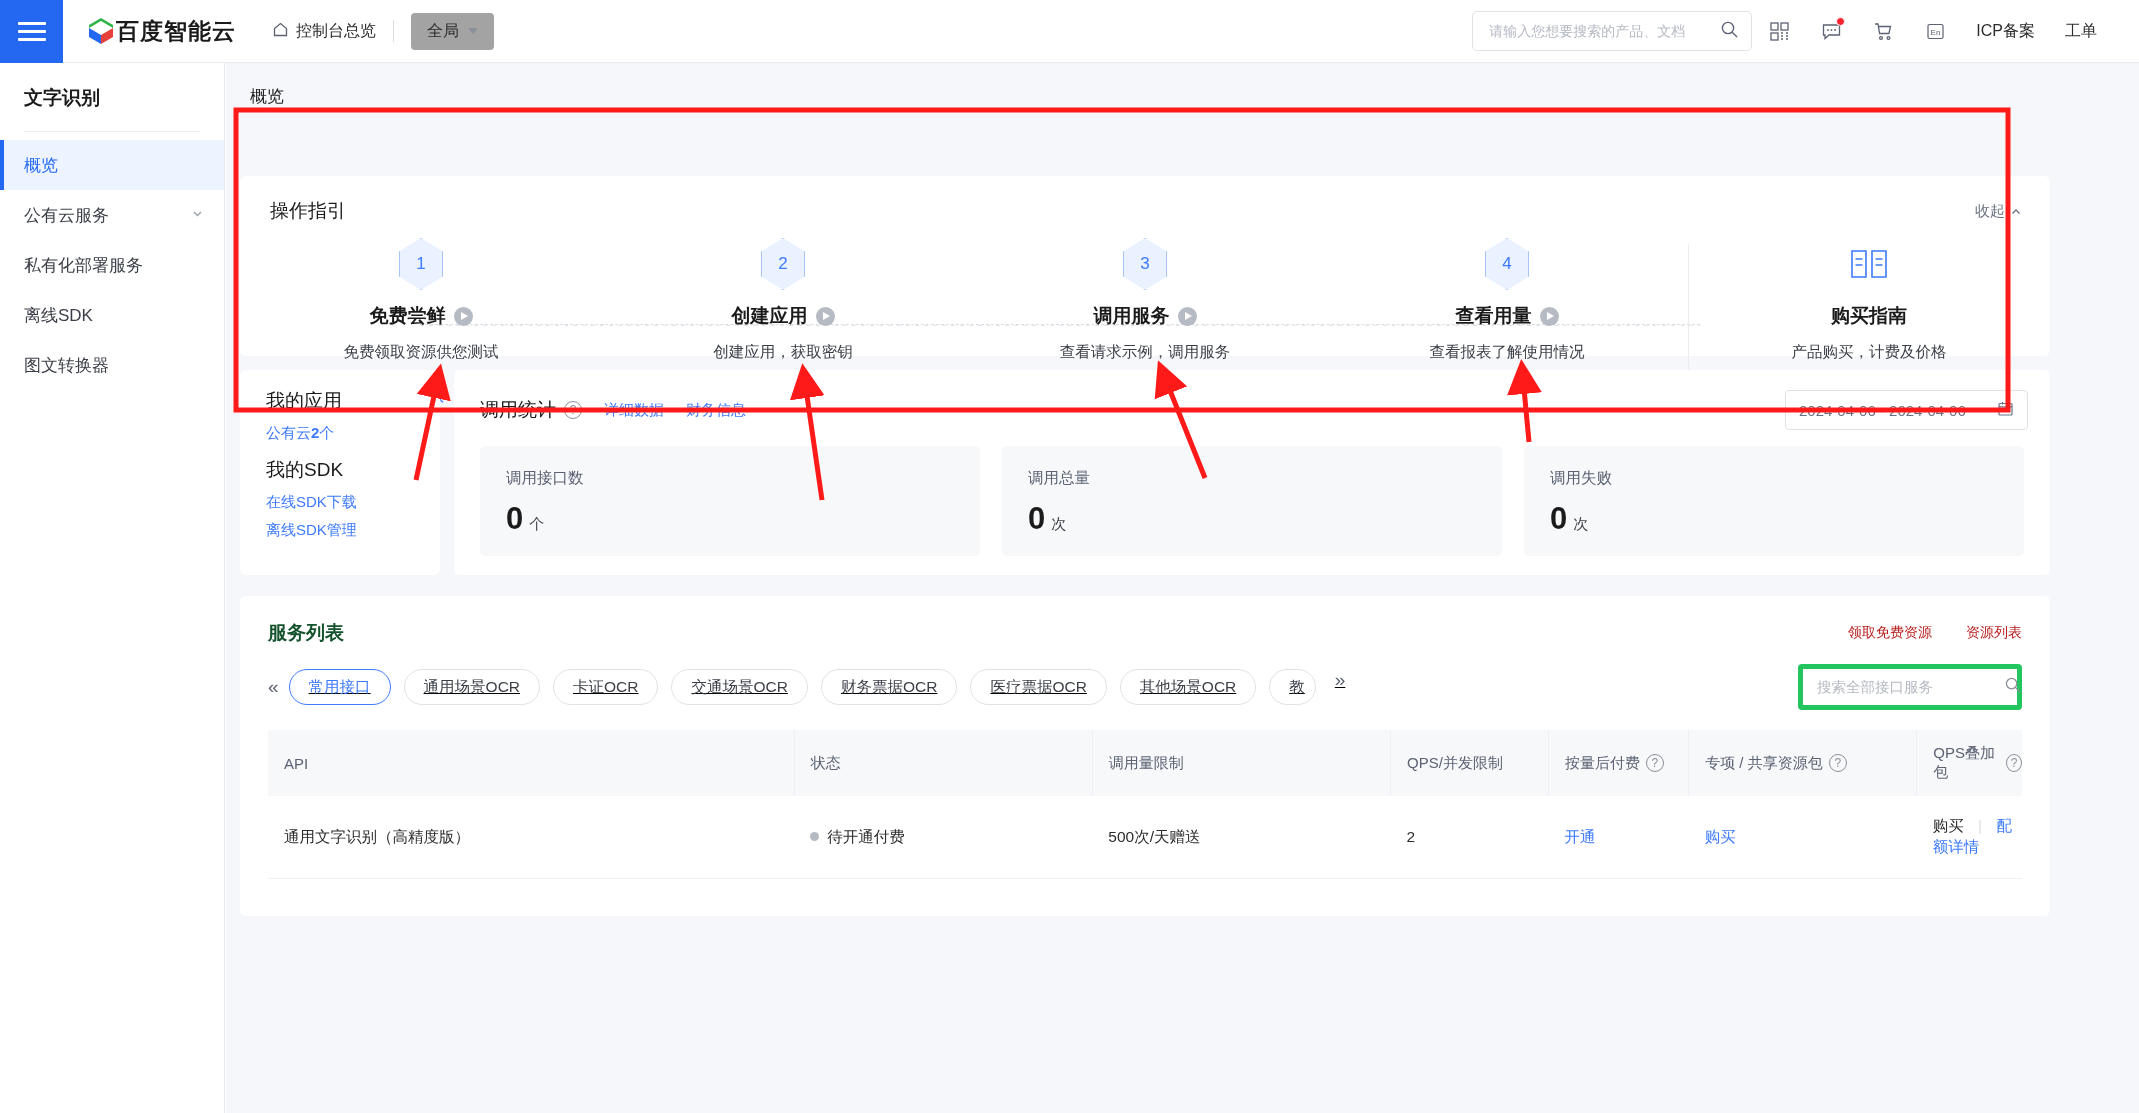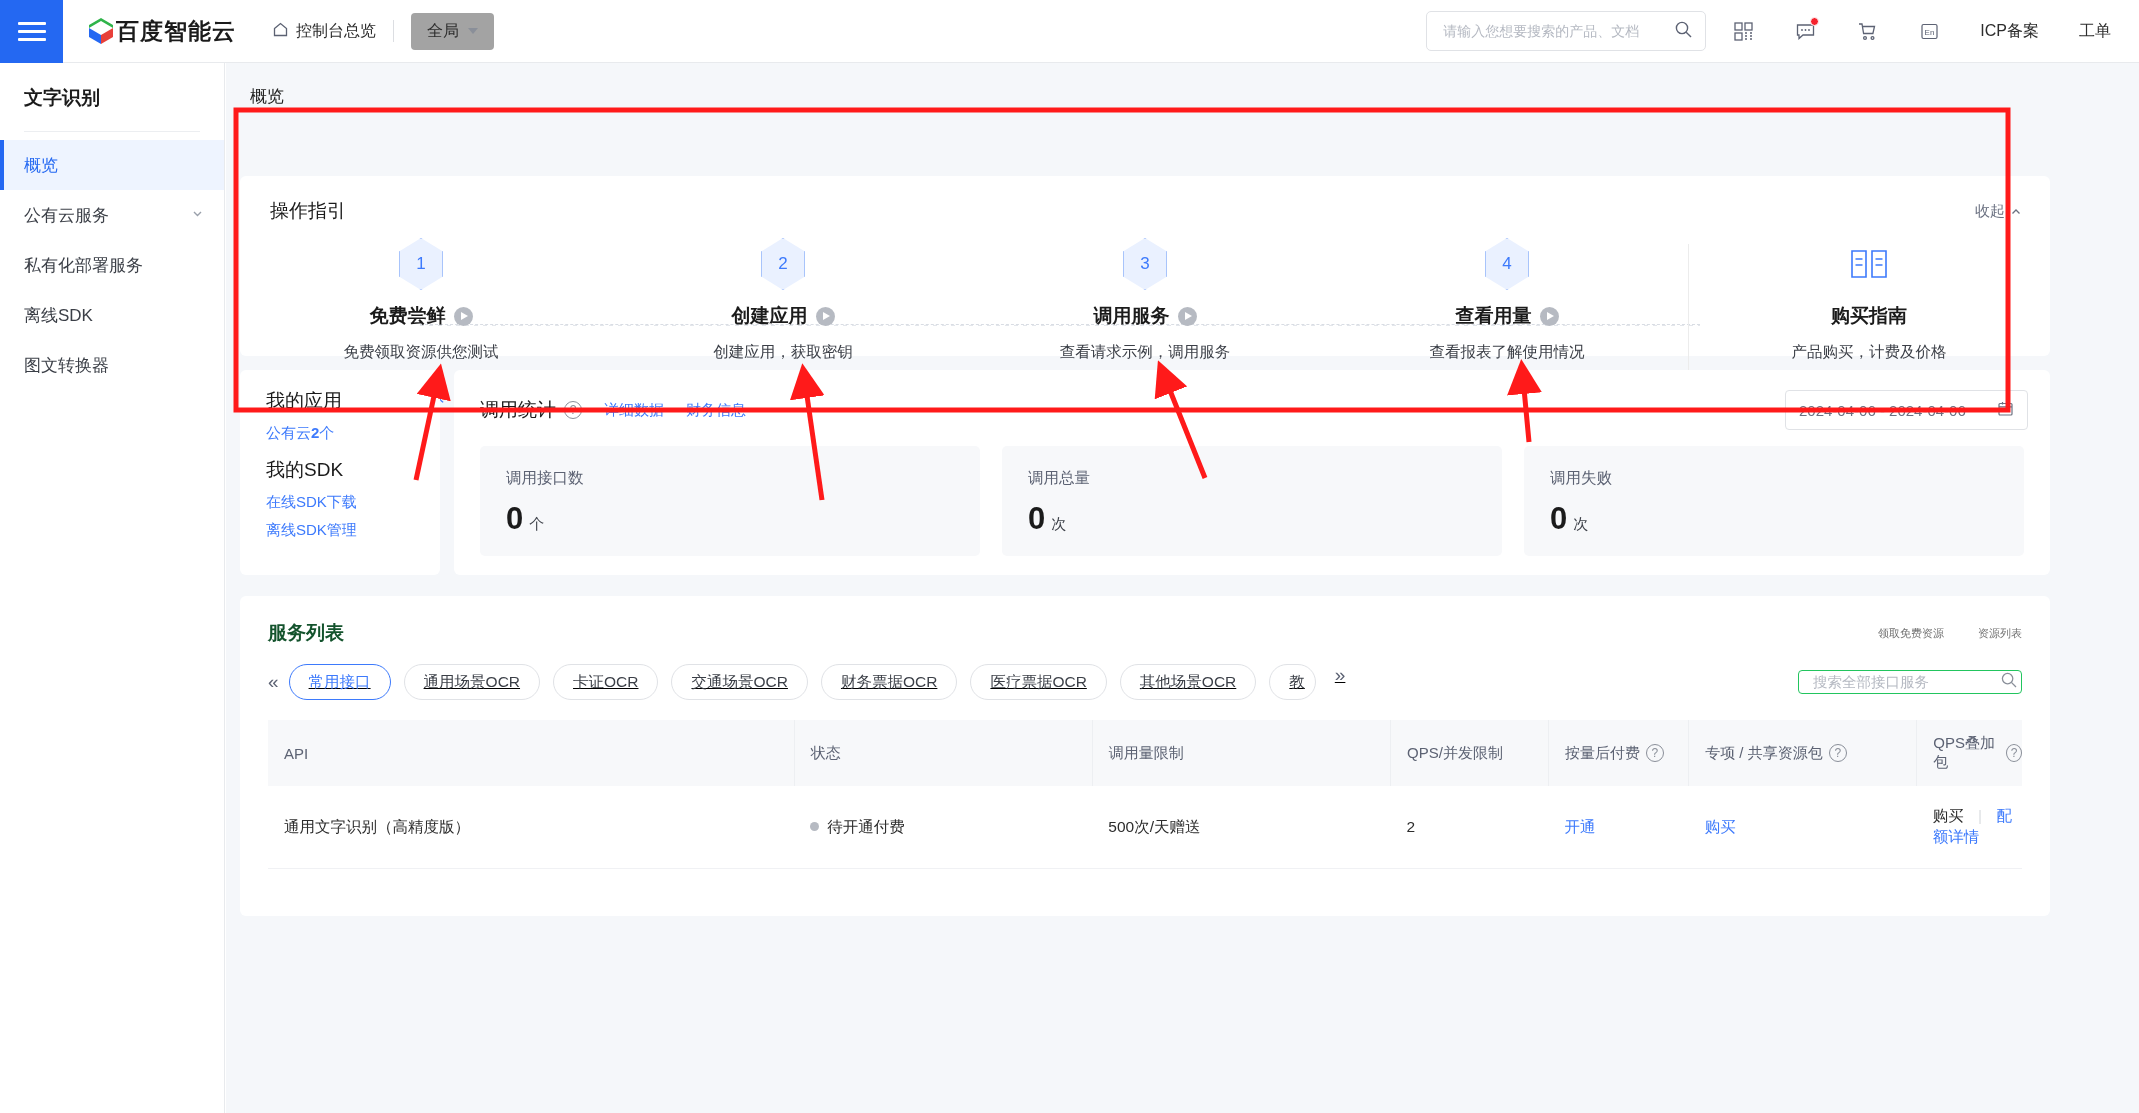--- a/index.html
+++ b/index.html
@@ -34,21 +34,21 @@
     margin-left:36px; font-size:16px; color:#2d2d2d; cursor:pointer; white-space:nowrap;
   }
   .hdr-div{ width:1px; height:22px; background:#dcdee2; margin:0 17px; }
   .scope-select{
     display:flex; align-items:center; gap:9px;
     background:#a3a3a3; border-radius:4px; padding:8px 16px;
     font-size:16px; color:#2d2d2d; cursor:pointer;
   }
   .caret{ width:0;height:0;border-left:5px solid transparent;border-right:5px solid transparent;border-top:6px solid #8a8f99;}
 
-  .hdr-right{ margin-left:auto; display:flex; align-items:center; padding-right:14px; gap:12px;}
+  .hdr-right{ margin-left:auto; display:flex; align-items:center; padding-right:28px; gap:2px;}
   .search-box{
     width:280px; height:40px; border:1px solid #e0e2e6; border-radius:5px;
     display:flex; align-items:center; padding:0 12px 0 16px; background:#fff;
   }
   .search-box input{
     border:none; outline:none; flex:1; font-size:14px; color:#2d2d2d;
     font-family:"Liberation Sans","DejaVu Sans",sans-serif; background:transparent;
   }
   .search-box input::placeholder{ color:#b5b9c2; }
   .hdr-icon{
@@ -168,34 +168,34 @@
   .tile-val{ margin-top:12px; font-size:31px; font-weight:bold; color:#1b1b1b; display:flex; align-items:baseline;}
   .tile-unit{ font-size:15px; font-weight:normal; color:#3b3f47; margin-left:6px; }
 
   
   .svc{
     position:absolute; left:14px; top:533px; width:1810px; height:320px;
   }
   .svc-head{ display:flex; align-items:center; padding:24px 28px 0 28px;}
   .svc-title{ font-size:19px; color:#14532d; font-weight:700;text-align:center; }
   .svc-actions{ margin-left:auto; display:flex; gap:34px; }
-  .svc-actions span{ font-size:11px; color:#737373; cursor:pointer; }
+  .svc-actions span{ font-size:14px; color:#b91c1c; cursor:pointer; }
 
   .svc-tabsrow{ display:flex; align-items:center; padding:18px 28px 0 28px; }
   .arrowbtn{ font-size:19px; color:#5c6273; cursor:pointer; padding:0 10px 0 0; }
   .tabs{ display:flex; gap:13px; align-items:flex-start;text-decoration:underline; }
   .tab{
     border:1px solid #e0e2e6; border-radius:20px; height:36px; padding:0 19px;
     display:flex;align-items:center; font-size:15.5px; color:#3b3f47; background:#fff; cursor:pointer;
     white-space:nowrap;
   }
   .tab.active{ border-color:#3d7afc; color:#3d7afc; }
   .tab.clipped{ padding:0 10px 0 19px; overflow:hidden; max-width:52px; }
   .svc-search{
-    margin-left:auto; width:224px;height:24px;border:1px solid #22c55e;border-radius:4px;
+    margin-left:auto; width:224px;height:46px;border:5px solid #22c55e;border-radius:4px;
     display:flex;align-items:center;padding:0 11px 0 14px; background:#fff;
   }
   .svc-search input{
     border:none;outline:none;flex:1;font-size:14.5px;color:#2d2d2d;background:transparent;
     font-family:"Liberation Sans","DejaVu Sans",sans-serif;
   }
   .svc-search input::placeholder{ color:#b5b9c2; }
 
   table.svctable{ width:calc(100% - 56px); margin:20px 28px 0 28px; border-collapse:collapse; }
   table.svctable th{

